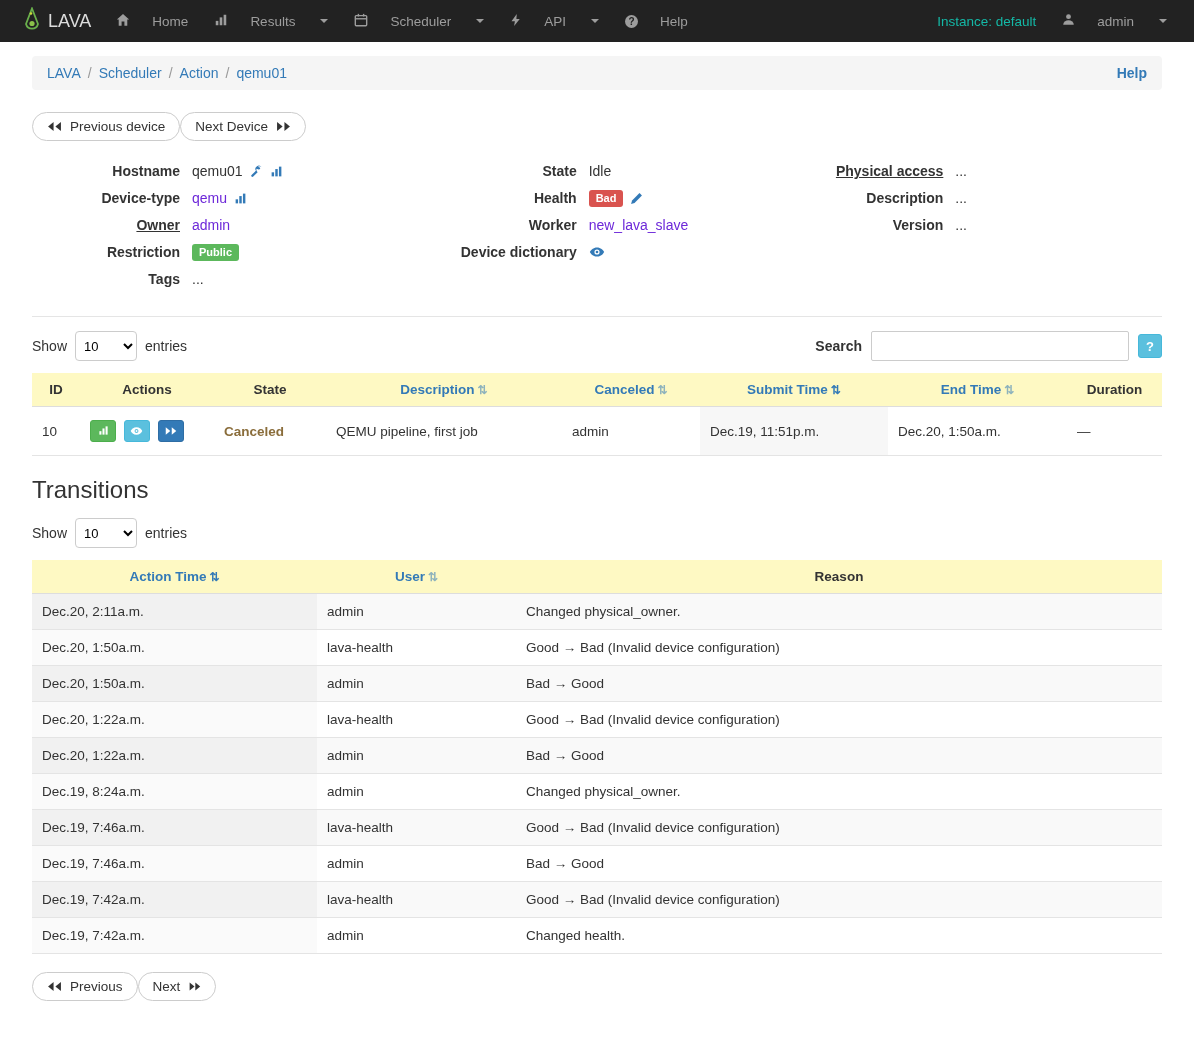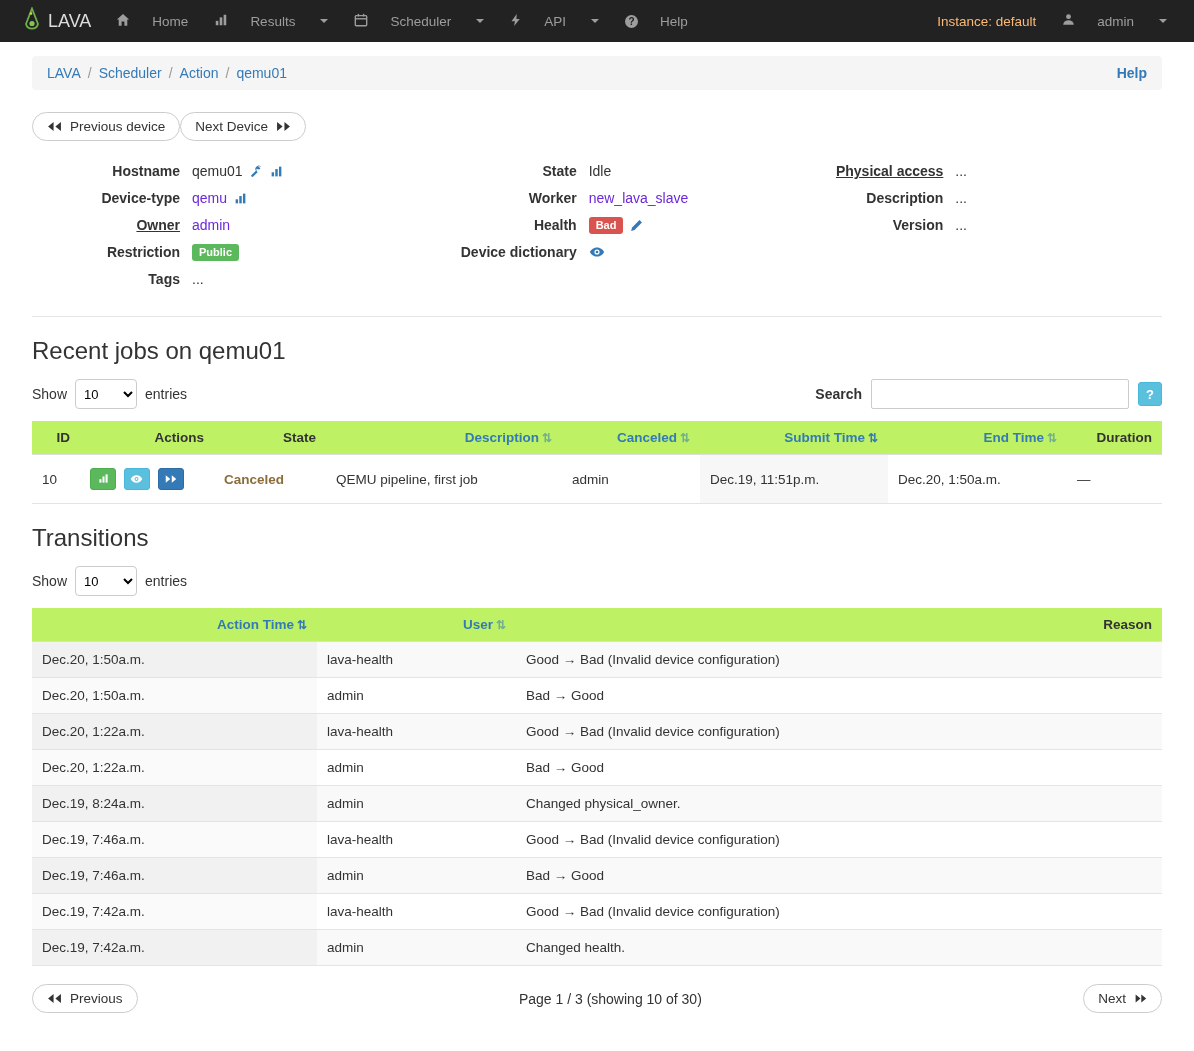--- a/index.html
+++ b/index.html
@@ -23,21 +23,21 @@
   .nav-side { display: flex; align-items: stretch; }
   .brand {
     display: flex; align-items: center; gap: 6px;
     color: #ddd; font-size: 18px; padding: 0 12px 0 8px; cursor: pointer;
   }
   .nav-item {
     display: flex; align-items: center; gap: 22px;
     color: #9d9d9d; font-size: 13.5px; padding: 0 13px; cursor: pointer;
   }
   .nav-item svg { flex: 0 0 auto; }
-  .nav-text { display: flex; align-items: center; color: #fdba74; font-size: 13.5px; padding: 0 13px; }
+  .nav-text { display: flex; align-items: center; color: #14b8a6; font-size: 13.5px; padding: 0 13px; }
   .caret {
     display: inline-block; width: 0; height: 0; margin-left: 3px;
     border-top: 4px solid #9d9d9d; border-left: 4px solid transparent; border-right: 4px solid transparent;
   }
   .q-badge {
     display: inline-block; width: 13px; height: 13px; border-radius: 50%;
     background: #9d9d9d; color: #222; font-size: 10px; font-weight: bold;
     text-align: center; line-height: 13px;
   }
 
@@ -101,21 +101,21 @@
   }
   .help-btn {
     width: 24px; height: 24px; border-radius: 3px;
     background: #5bc0de; border: 1px solid #46b8da; color: #fff;
     font-size: 13px; font-weight: bold; cursor: pointer; font-family: inherit;
   }
 
   
   table { width: 100%; border-collapse: collapse; font-size: 13.5px; }
   thead th {
-    background: #bef264; text-align: right; font-weight: bold; color: #333;
+    background: #fef9c3; text-align: center; font-weight: bold; color: #333;
     padding: 9px 10px; border-bottom: 1px solid #ddd; white-space: nowrap;
   }
   thead th.sortable { color: #337ab7; cursor: pointer; }
   .sort-icon { font-size: 12px; margin-left: 3px; opacity: .55; }
   thead th.sorted .sort-icon { opacity: 1; }
   tbody td { padding: 12px 10px; border-bottom: 1px solid #e4e4e4; vertical-align: middle; }
 
   .jobs-table tbody td { padding: 13px 10px; }
   .jobs-table .submit-cell { background: #f7f7f7; }
   .state-canceled { color: #8a6d3b; font-weight: bold; }
@@ -309,35 +309,35 @@
     </div>
 
     <div class="dcol dcol2">
       <div class="drow">
         <span class="dt">State</span>
         <span class="dd">
             <span>Idle</span>
           </span>
       </div>
       <div class="drow">
-        <span class="dt">Worker</span>
-        <span class="dd">
-            <a>new_lava_slave</a>
-          </span>
-      </div>
-      <div class="drow">
         <span class="dt">Health</span>
         <span class="dd">
           <span class="badge-red">Bad</span>
           <a class="icon-link">
             <svg width="13" height="13" viewBox="0 0 16 16" fill="#337ab7">
                 <path d="M11.7 1.3 l3 3 L5.6 13.4 1.3 14.7 2.6 10.4 Z"></path>
               </svg>
           </a>
         </span>
+      </div>
+      <div class="drow">
+        <span class="dt">Worker</span>
+        <span class="dd">
+            <a>new_lava_slave</a>
+          </span>
       </div>
       <div class="drow">
         <span class="dt">Device dictionary</span>
         <span class="dd">
           <a class="icon-link">
             <svg width="16" height="12" viewBox="0 0 18 12">
               <path d="M9 0.8 C5 0.8 1.9 3.6 1 6 c.9 2.4 4 5.2 8 5.2 s7.1-2.8 8-5.2 C16.1 3.6 13 0.8 9 0.8 z" fill="#337ab7"></path>
               <circle cx="9" cy="6" r="2.9" fill="#fff"></circle>
               <circle cx="9" cy="6" r="1.5" fill="#337ab7"></circle>
             </svg>
@@ -363,21 +363,20 @@
         <span class="dt">Version</span>
         <span class="dd">
             <span>...</span>
           </span>
       </div>
     </div>
   </div>
 
   <hr>
 
-  <h2>Recent jobs on qemu01</h2>
 
   <div class="controls">
     <div class="show-group">
       <span>Show</span>
       <select>
         <option>10</option>
       </select>
       <span>entries</span>
     </div>
     <div class="search-group">
@@ -471,20 +470,25 @@
       </colgroup>
     <thead>
       <tr>
         <th class="sortable sorted"><span>Action Time</span><span class="sort-icon">⇅</span></th>
         <th class="sortable"><span>User</span><span class="sort-icon">⇅</span></th>
         <th>Reason</th>
       </tr>
     </thead>
     <tbody>
       <tr>
+        <td class="sorted-col">Dec.20, 2:11a.m.</td>
+        <td>admin</td>
+        <td>Changed physical_owner.</td>
+      </tr>
+      <tr>
         <td class="sorted-col">Dec.20, 1:50a.m.</td>
         <td>lava-health</td>
         <td>Good → Bad (Invalid device configuration)</td>
       </tr>
       <tr>
         <td class="sorted-col">Dec.20, 1:50a.m.</td>
         <td>admin</td>
         <td>Bad → Good</td>
       </tr>
       <tr>
@@ -528,21 +532,20 @@
   <div class="bottom-pager">
     <button class="btn">
       <span>
         <svg width="15" height="11" viewBox="0 0 16 12" fill="#333">
             <polygon points="7,1 7,11 1,6"></polygon>
             <polygon points="15,1 15,11 9,6"></polygon>
           </svg>
       </span>
       <span>Previous</span>
     </button>
-    <div class="mid">Page 1 / 3 (showing 10 of 30)</div>
     <button class="btn">
       <span>Next</span>
       <span>
         <svg width="13" height="11" viewBox="0 0 16 12" fill="#333">
             <polygon points="2,1 2,11 8,6"></polygon>
             <polygon points="9,1 9,11 15,6"></polygon>
           </svg>
       </span>
     </button>
   </div>

